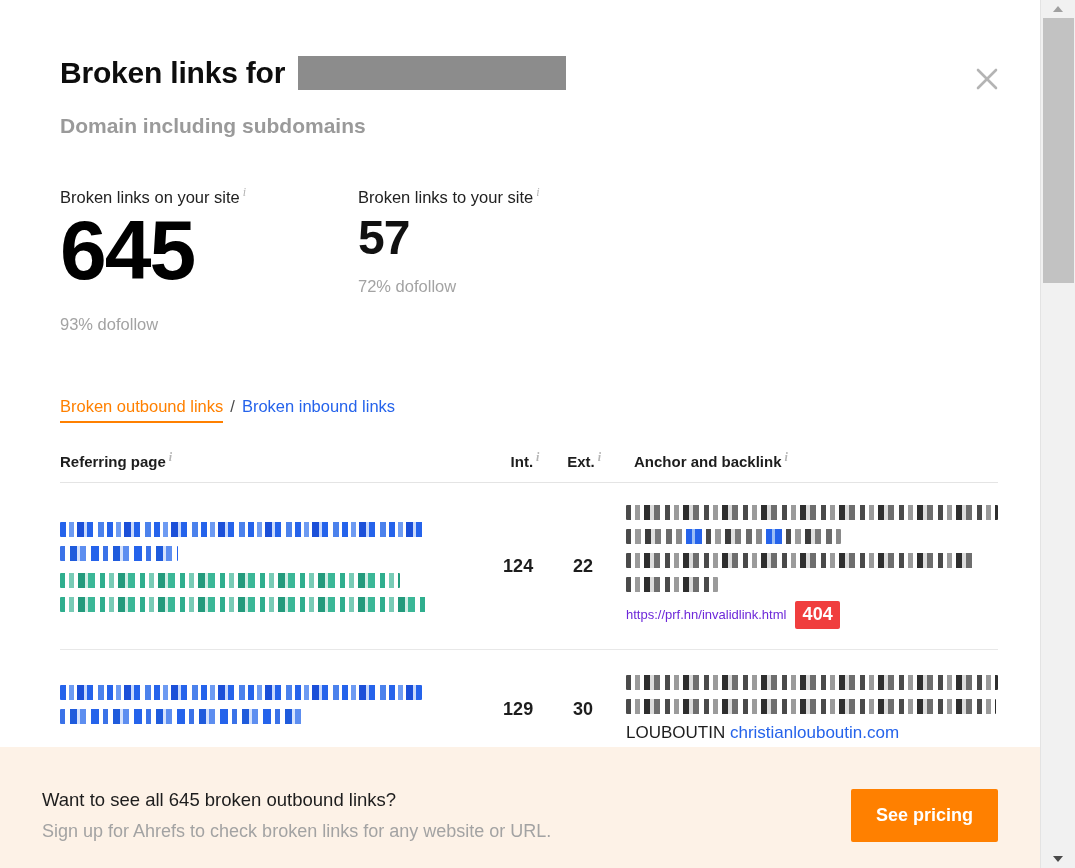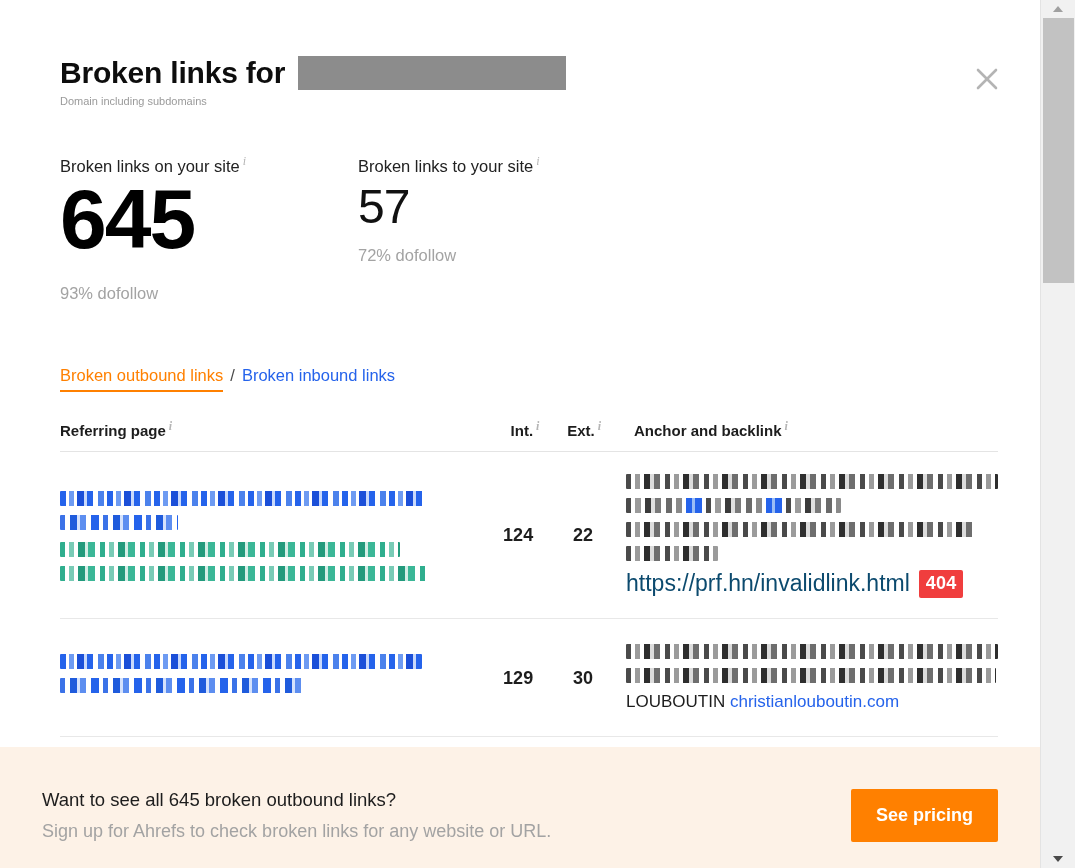--- a/index.html
+++ b/index.html
@@ -31,22 +31,22 @@
     letter-spacing: -0.2px; white-space: nowrap;
   }
   .redaction {
     display: inline-block;
     width: 268px; height: 34px;
     background: #8c8c8c;
     margin-left: 13px;
     vertical-align: middle;
   }
   .subtitle {
-    font-size: 11px; color: #9a9a9a; margin-top: 5px;
-    font-weight: 400;
+    font-size: 21px; color: #9a9a9a; margin-top: 24px;
+    font-weight: 700;
   }
 
   .close-btn {
     position: absolute; right: 36px; top: 46px;
     width: 34px; height: 34px; cursor: pointer;
     display: flex; align-items: center; justify-content: center;
   }
   .close-btn svg { display: block; }
 
   
@@ -59,21 +59,21 @@
   .info-sup {
     font-family: "Liberation Serif", serif;
     font-size: 12px; color: #b5b5b5; vertical-align: super;
     margin-left: 3px; font-style: italic; cursor: pointer;
   }
   .stat-big {
     font-size: 84px; font-weight: bold; color: #000;
     line-height: 0.98; letter-spacing: -2px; margin-top: 2px;
   }
   .stat-small {
-    font-size: 48px; font-weight: 400; color: #111;
+    font-size: 48px; font-weight: 700; color: #111;
     line-height: 1.05; letter-spacing: -1px; margin-top: 6px;
   }
   .stat-sub {
     font-size: 16.5px; color: #a3a3a3; margin-top: 24px;
   }
   .stat-sub.tight { margin-top: 14px; }
 
   
   .tabs {
     padding: 0 42px; margin-top: 63px;
@@ -149,21 +149,21 @@
       repeating-linear-gradient(90deg,
         #4a4a4a 0 5px, #ffffff 5px 9px, #9b9b9b 9px 15px,
         #ffffff 15px 19px, #3a3a3a 19px 25px, #e0e0e0 25px 29px,
         #7a7a7a 29px 35px, #ffffff 35px 40px, #6a6a6a 40px 46px,
         #ffffff 46px 50px, #8a8a8a 50px 56px, #ffffff 56px 60px,
         #2563eb 60px 66px, #9bbdf5 66px 69px, #2563eb 69px 76px,
         #ffffff 76px 80px);
   }
 
   .broken-url {
-    font-size: 23px; color: #0c4a6e; display: inline-block;
+    font-size: 13px; color: #6d28d9; display: inline-block;
     vertical-align: middle;
   }
   .badge-404 {
     display: inline-block; vertical-align: middle;
     background: #f03e3e; color: #fff; font-weight: bold;
     font-size: 18px; padding: 3px 7px 4px 7px; margin-left: 9px;
     border-radius: 2px; letter-spacing: 0.2px;
   }
   .anchor-text {
     font-size: 17px; color: #1d1d1d; margin-top: 3px;

